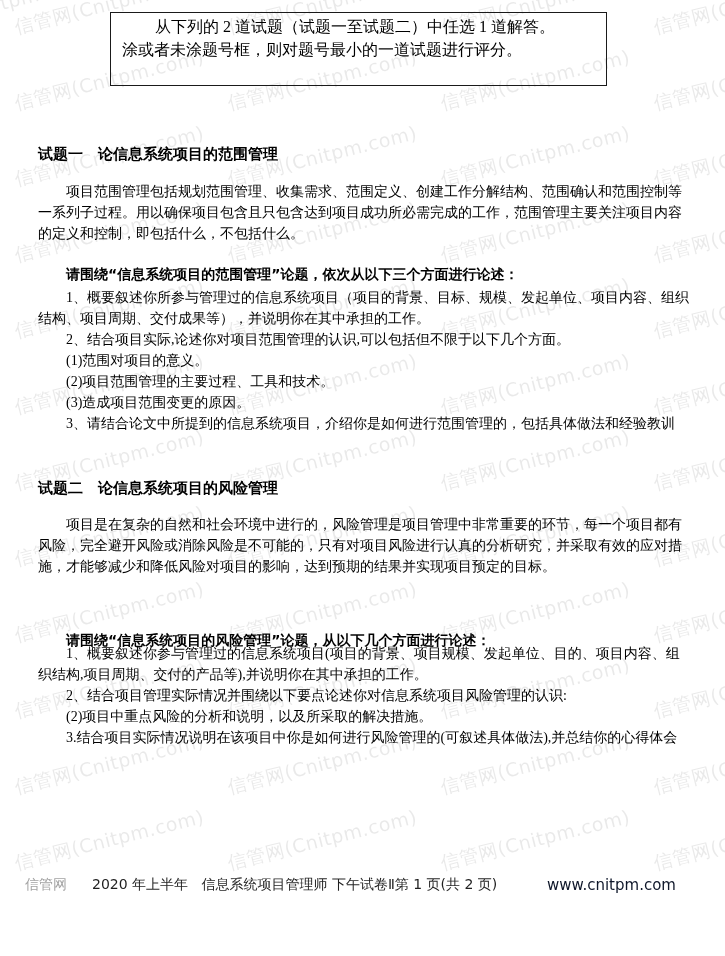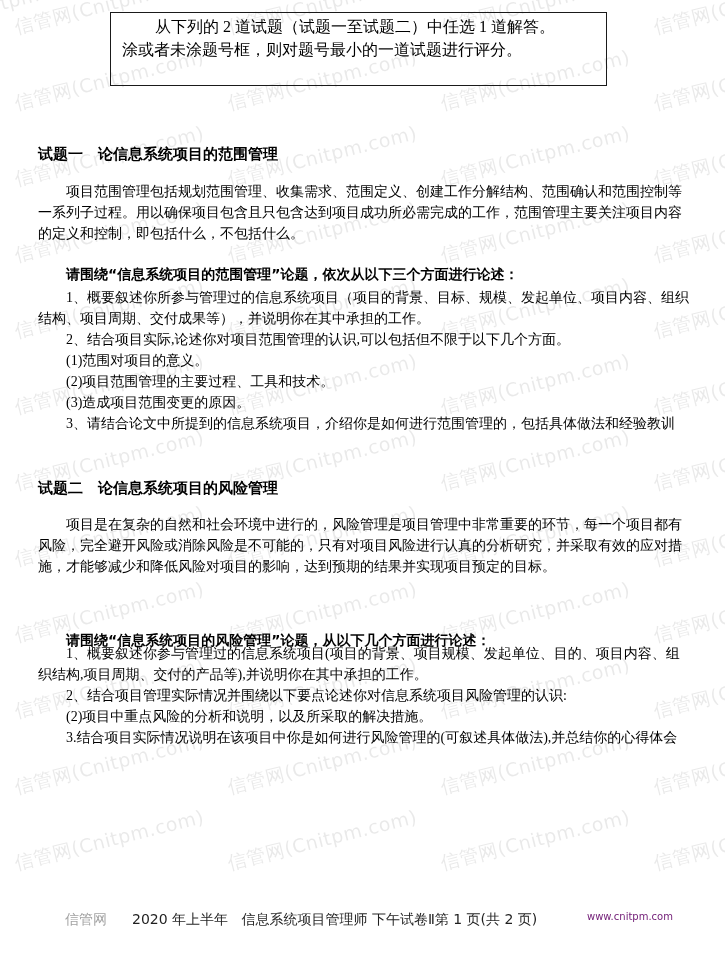--- a/index.html
+++ b/index.html
@@ -36,27 +36,26 @@
   .line { white-space:nowrap; font-size:14px; line-height:21px; }
   .line.indent { padding-left:28px; }
   .bold-line {
     position:absolute; left:66px;
     font-family:"DejaVu Sans", sans-serif;
     font-weight:bold; font-size:14px; line-height:18px;
     white-space:nowrap;
   }
   
   .f-site, .f-center, .f-url {
-    position:absolute; top:911px; white-space:pre;
+    position:absolute; top:876px; white-space:pre;
     font-family:"DejaVu Sans", sans-serif;
-    margin-left:40px;
   }
   .f-site  { left:25px;  font-size:14px; color:#a3a3a3; }
   .f-center{ left:92px;  font-size:14px; color:#1f1f1f; }
-  .f-url   { left:547px; font-size:10px; color:#701a75; }
+  .f-url   { left:547px; font-size:15px; color:#0f172a; }
 </style>
 </head>
 <body>
 
 <div class="page">
 
   <div class="wm-layer">
       <span class="wm" style="color: rgba(0, 0, 0, 0.086); left: 15px; top: 15px;">信管网(Cnitpm.com)</span>
       <span class="wm" style="color: rgba(0, 0, 0, 0.086); left: 228px; top: 15px;">信管网(Cnitpm.com)</span>
       <span class="wm" style="color: rgba(0, 0, 0, 0.086); left: 441px; top: 15px;">信管网(Cnitpm.com)</span>

